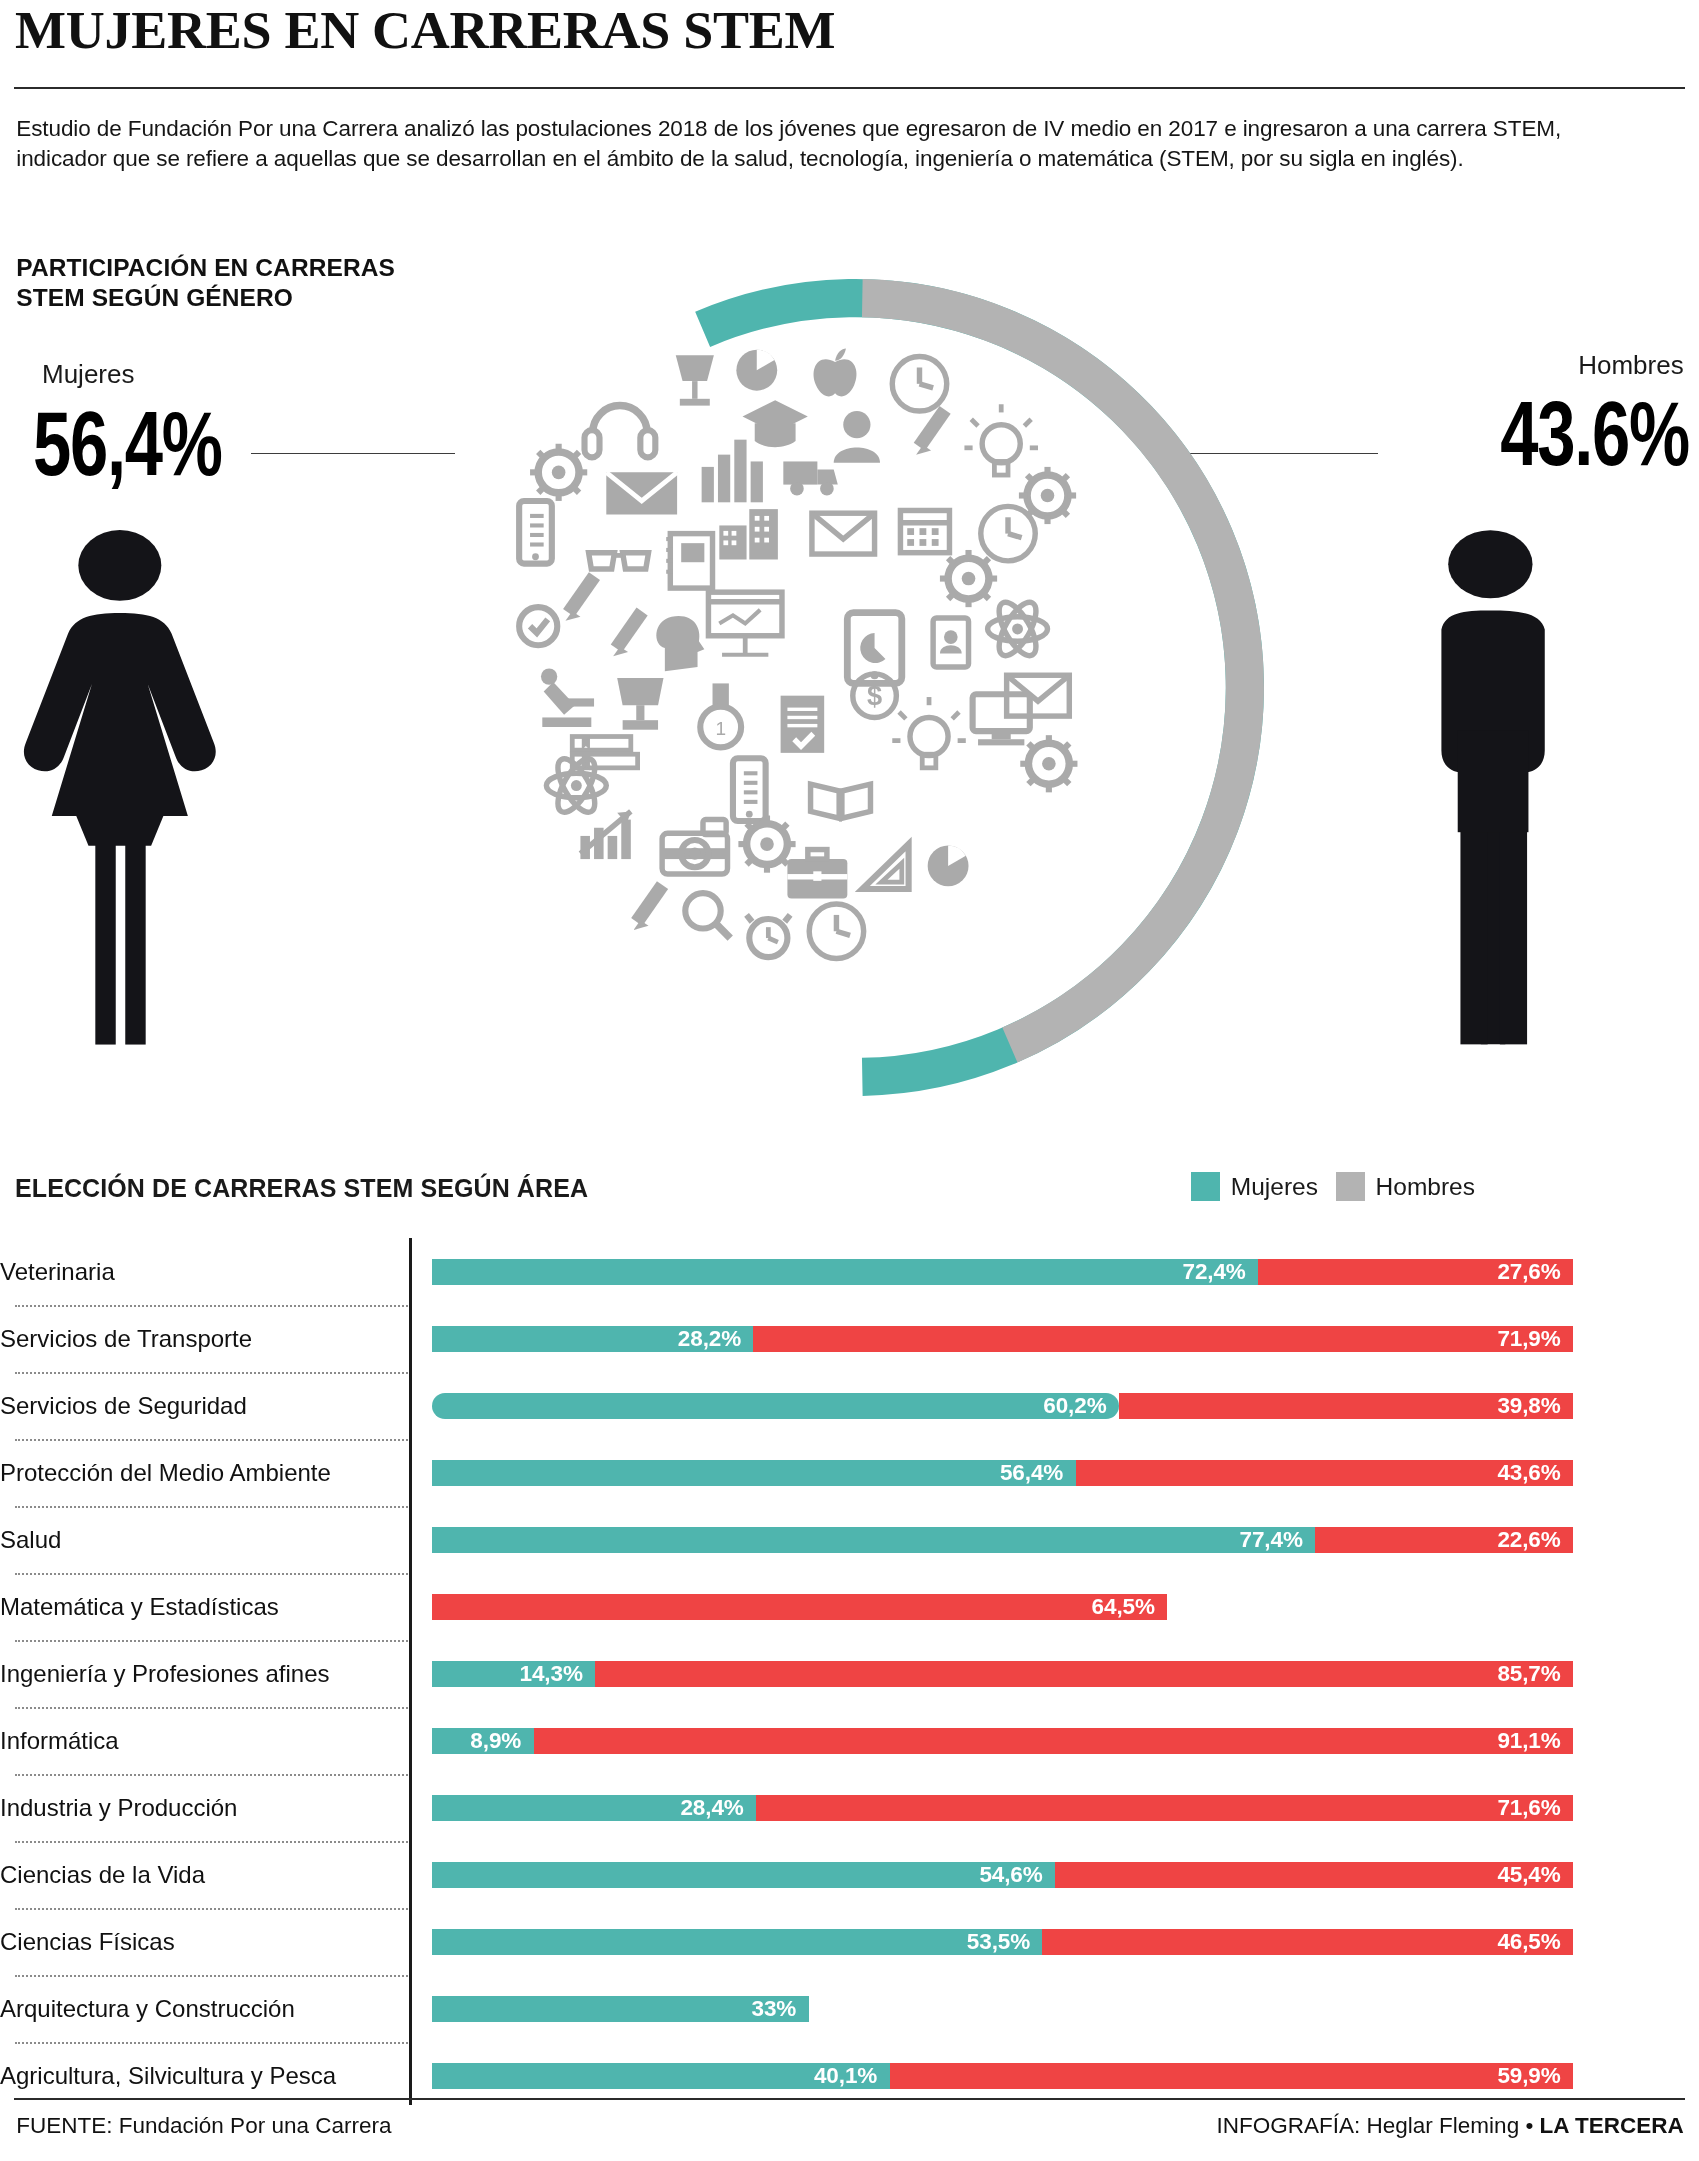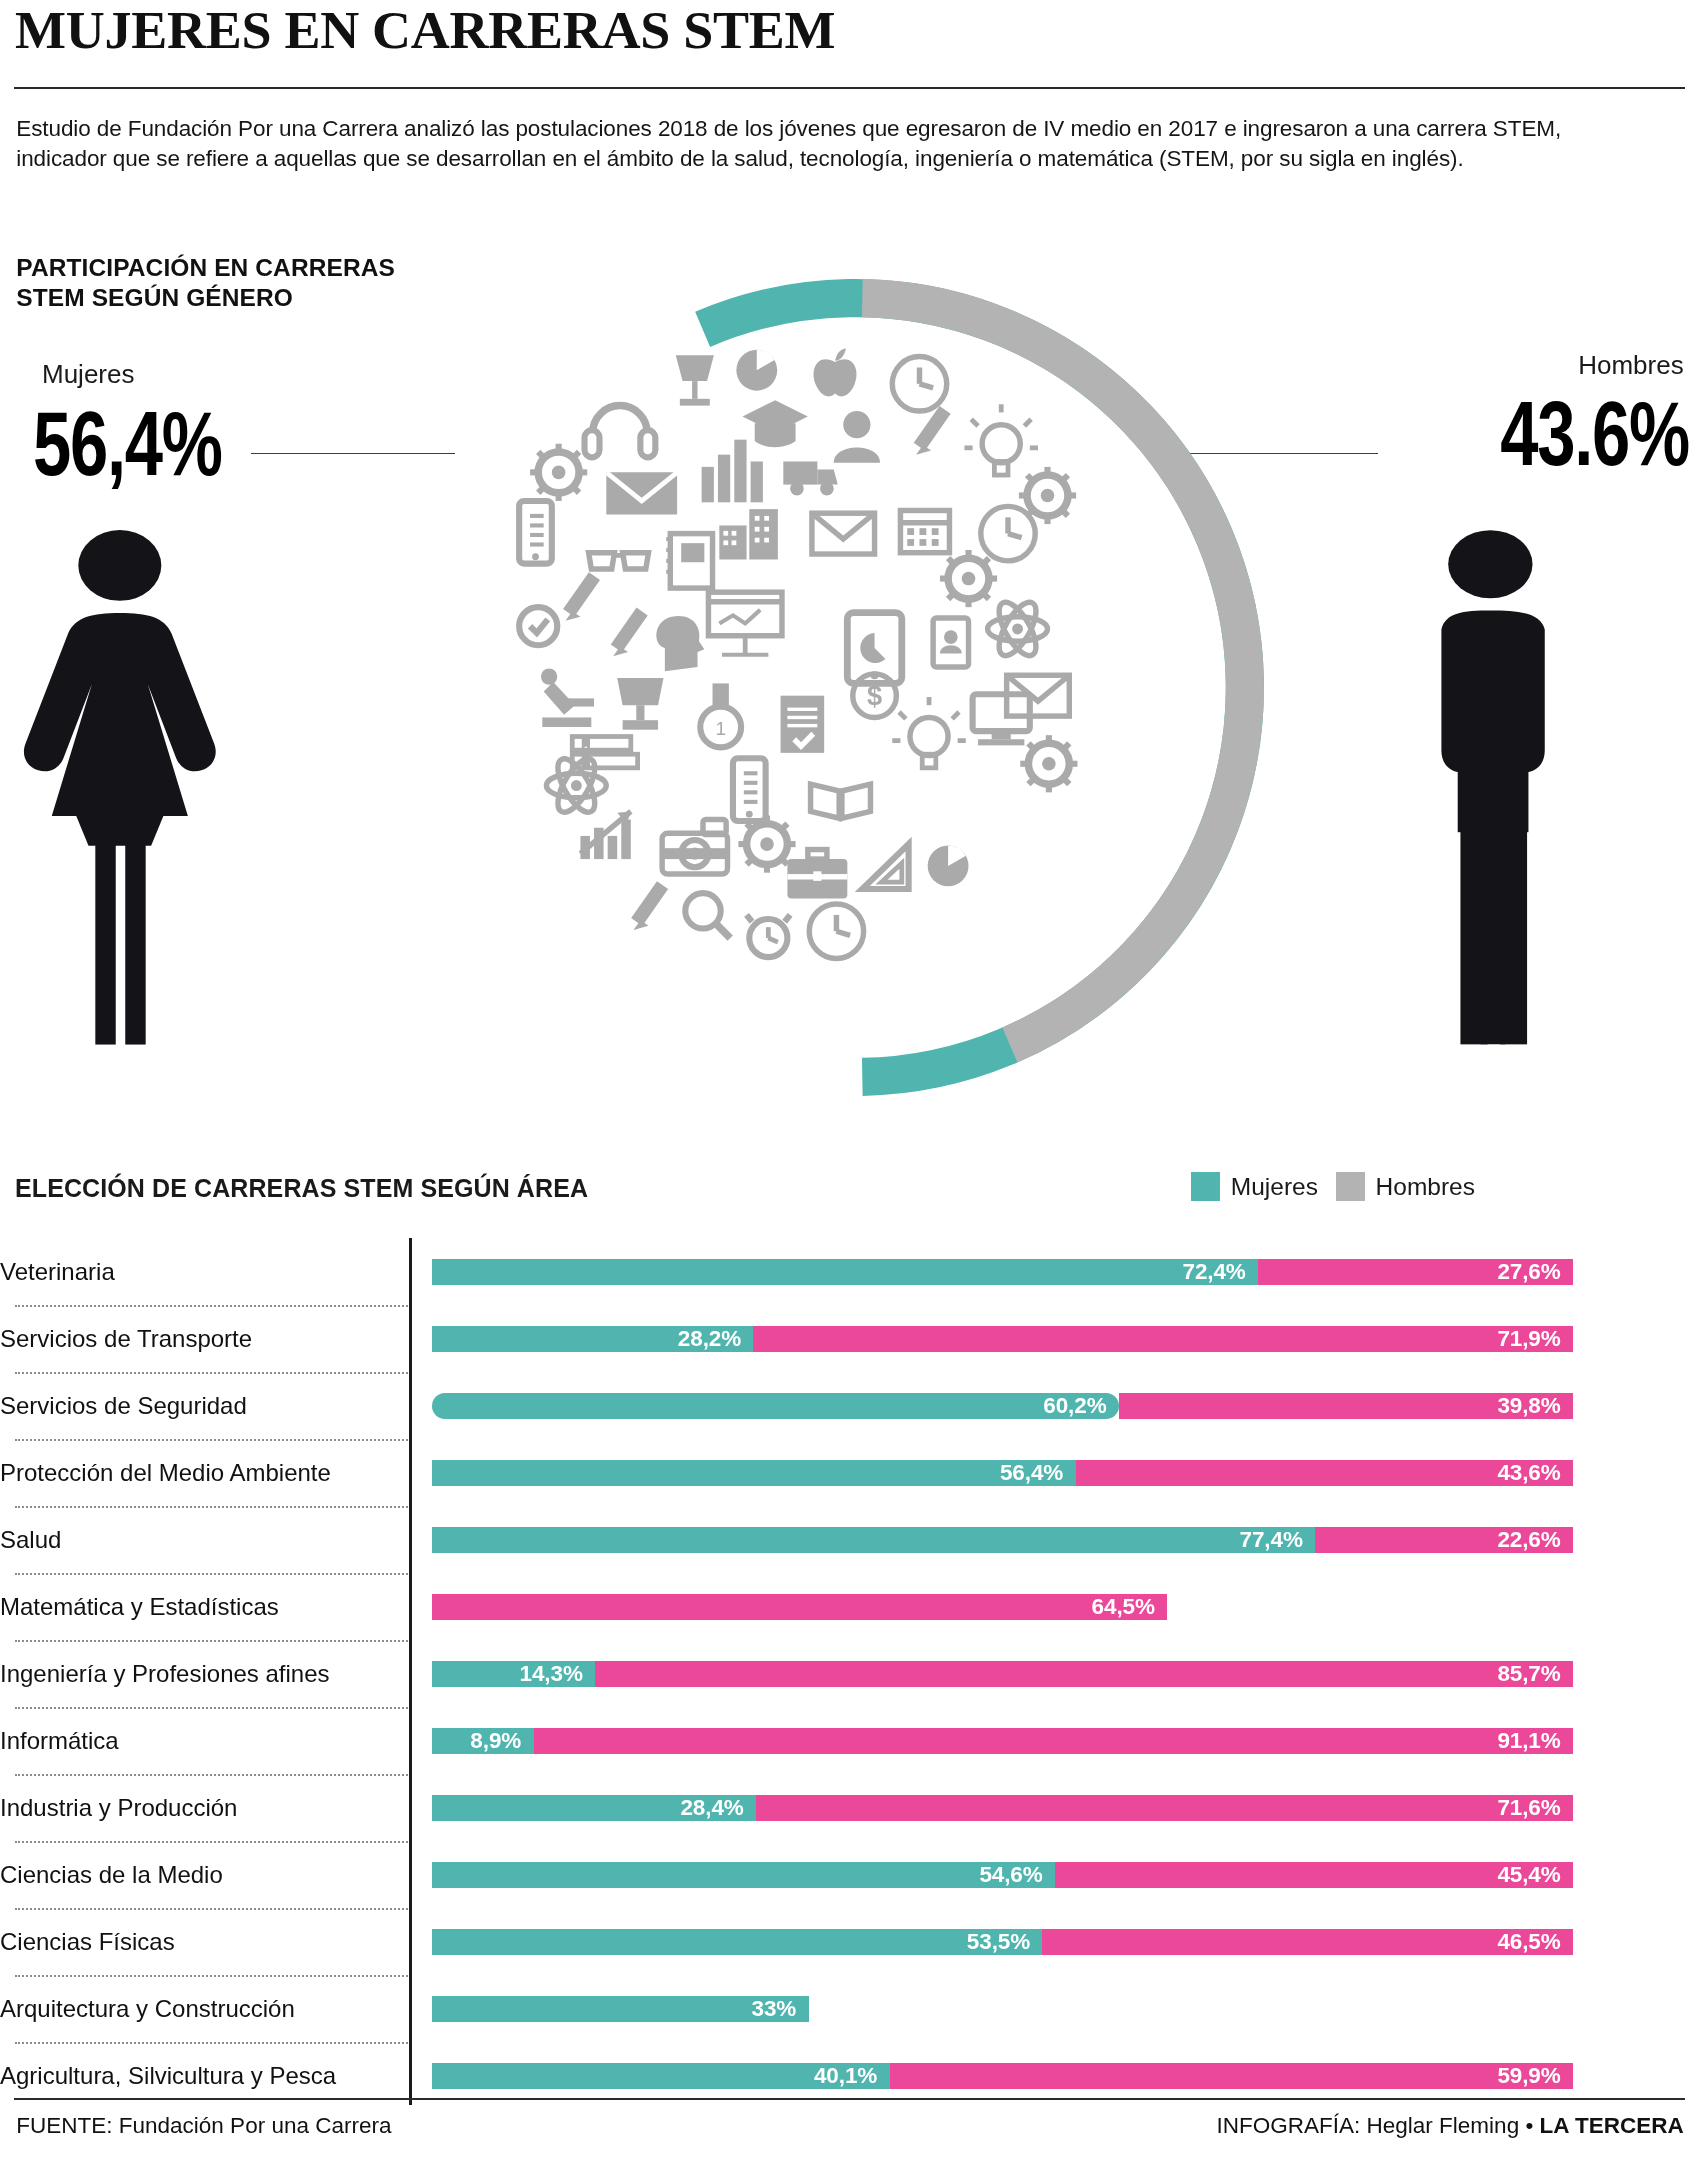--- a/index.html
+++ b/index.html
@@ -144,21 +144,21 @@
     display: flex; align-items: center; justify-content: flex-end;
     padding-right: 12.3px;
     color: #ffffff;
     font-size: 22.5px;
     font-weight: bold;
     letter-spacing: -0.1px;
     overflow: hidden;
     white-space: nowrap;
   }
   .seg-w { background: #4fb5ae; }
-  .seg-m { background: #ec4899; }
+  .seg-m { background: #ef4444; }
   #axis-line {
     position: absolute; left: 409px; top: 0;
     width: 3.4px; background: #1a1a1a;
   }
 
   
   #footer-rule {
     position: absolute; left: 13.6px; top: 2098px;
     width: 1671px; height: 2px; background: #2b2b2b;
   }
@@ -606,21 +606,21 @@
     <div class="bar-row">
       <div class="row-sep" style="top: 0px;"></div>
       <div class="row-label">Industria y Producción</div>
       <div class="track">
         <div class="seg seg-w" style="flex: 0 0 28.4%;">28,4%</div>
         <div class="seg seg-m" style="flex: 0 0 71.6%;">71,6%</div>
       </div>
     </div>
     <div class="bar-row">
       <div class="row-sep" style="top: 0px;"></div>
-      <div class="row-label">Ciencias de la Medio</div>
+      <div class="row-label">Ciencias de la Vida</div>
       <div class="track">
         <div class="seg seg-w" style="flex: 0 0 54.6%;">54,6%</div>
         <div class="seg seg-m" style="flex: 0 0 45.4%;">45,4%</div>
       </div>
     </div>
     <div class="bar-row">
       <div class="row-sep" style="top: 0px;"></div>
       <div class="row-label">Ciencias Físicas</div>
       <div class="track">
         <div class="seg seg-w" style="flex: 0 0 53.5%;">53,5%</div>

